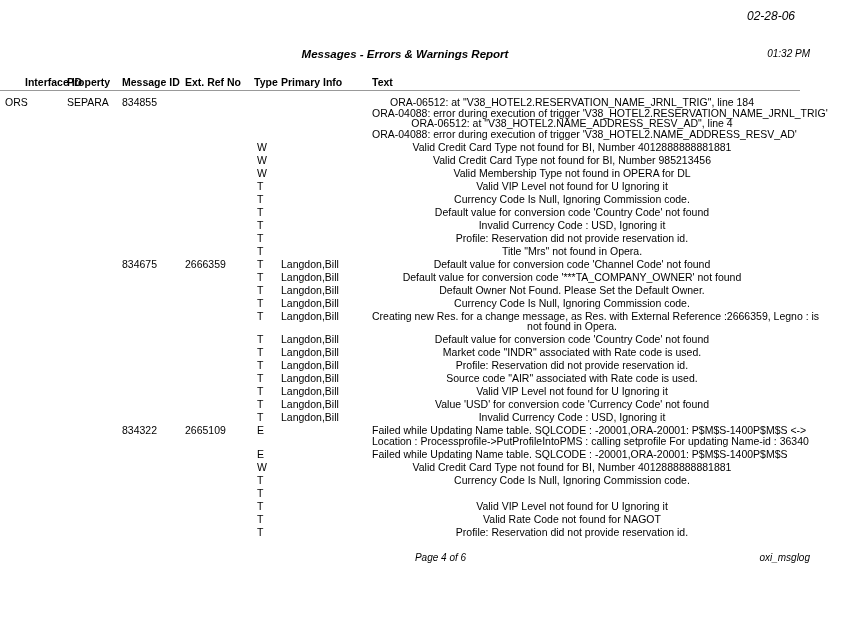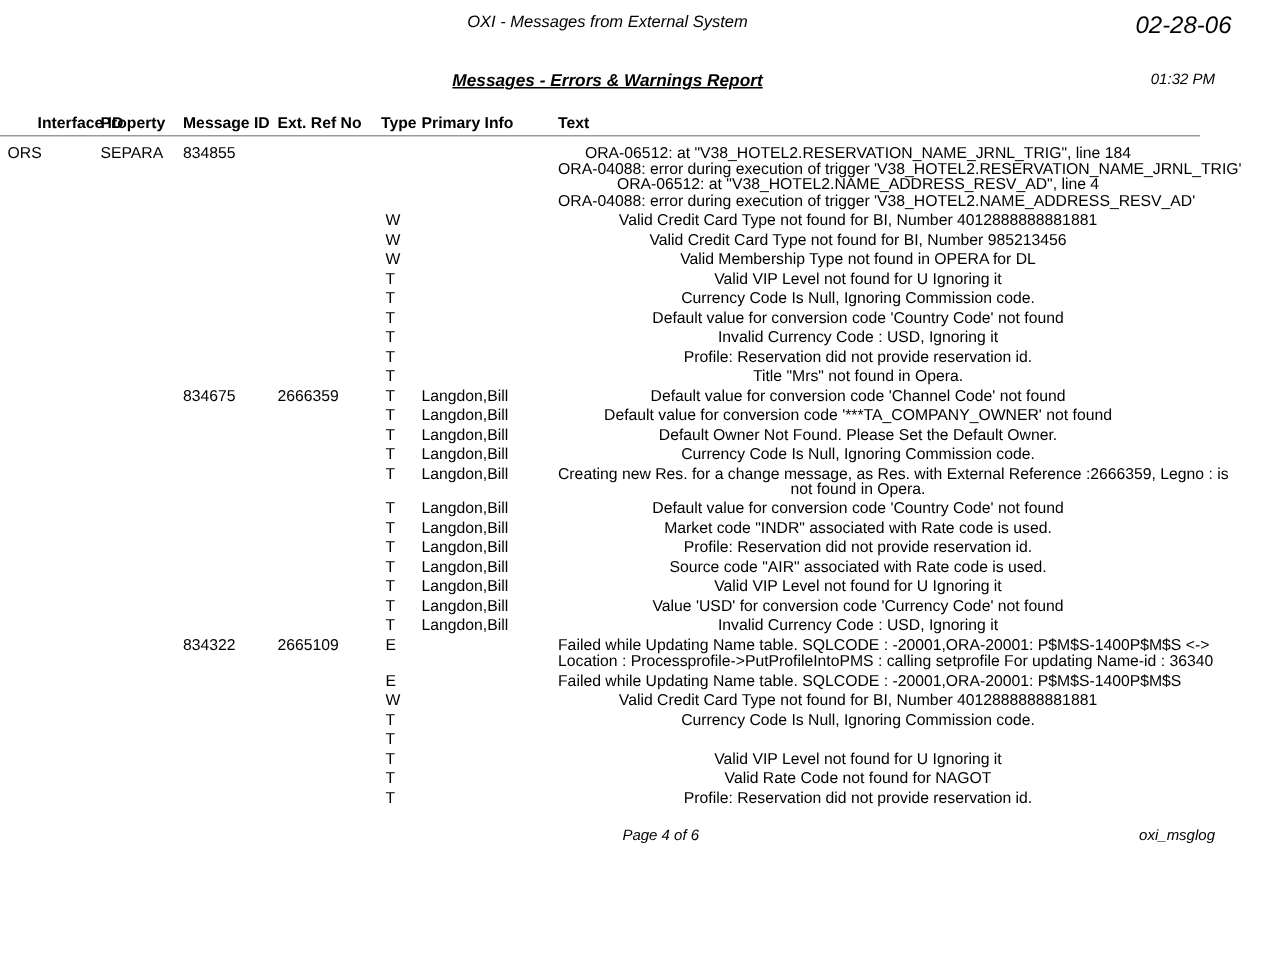--- a/index.html
+++ b/index.html
@@ -11,26 +11,26 @@
     position: relative;
     overflow: hidden;
   }
   .page { position: absolute; inset: 0; background: #ffffff; }
 
   .report-title {
     position: absolute; top: 9px; left: 0; width: 810px;
     text-align: center; font-style: italic; font-size: 11px;
   }
   .report-date {
-    position: absolute; top: 9px; right: 30px;
-    font-style: italic; font-size: 16px;
+    position: absolute; top: 9px; right: 56px;
+    font-style: italic; font-size: 12px;
   }
   .report-subtitle {
     position: absolute; top: 48px; left: 0; width: 810px;
-    text-align: center; font-style: italic; font-weight: bold; font-size: 11.5px; text-decoration: underline;
+    text-align: center; font-style: italic; font-weight: bold; font-size: 11.5px;
   }
   .report-time {
     position: absolute; top: 48px; right: 41px;
     font-style: italic; font-size: 10px;
   }
 
   .col-headers { position: absolute; top: 76px; left: 0; width: 810px; height: 14px; font-weight: bold; font-size: 10.5px; }
   .col-headers span { position: absolute; top: 0; white-space: nowrap; }
   .ch-interface { left: 5px; margin-left: 20px; }
   .ch-property  { left: 67px; }
@@ -59,21 +59,20 @@
 
   .footer { position: absolute; top: 552px; left: 0; width: 851px; height: 14px; font-style: italic; font-size: 10px; }
   .footer-page { position: absolute; left: 0; width: 881px; text-align: center; }
   .footer-report { position: absolute; right: 41px; }
 </style>
 </head>
 <body>
 
 <div class="page">
 
-  <div class="report-title">OXI - Messages from External System</div>
   <div class="report-date">02-28-06</div>
 
   <div class="report-subtitle">Messages - Errors &amp; Warnings Report</div>
   <div class="report-time">01:32 PM</div>
 
   <div class="col-headers">
     <span class="ch-interface">Interface ID</span>
     <span class="ch-property">Property</span>
     <span class="ch-message">Message ID</span>
     <span class="ch-extref">Ext. Ref No</span>

